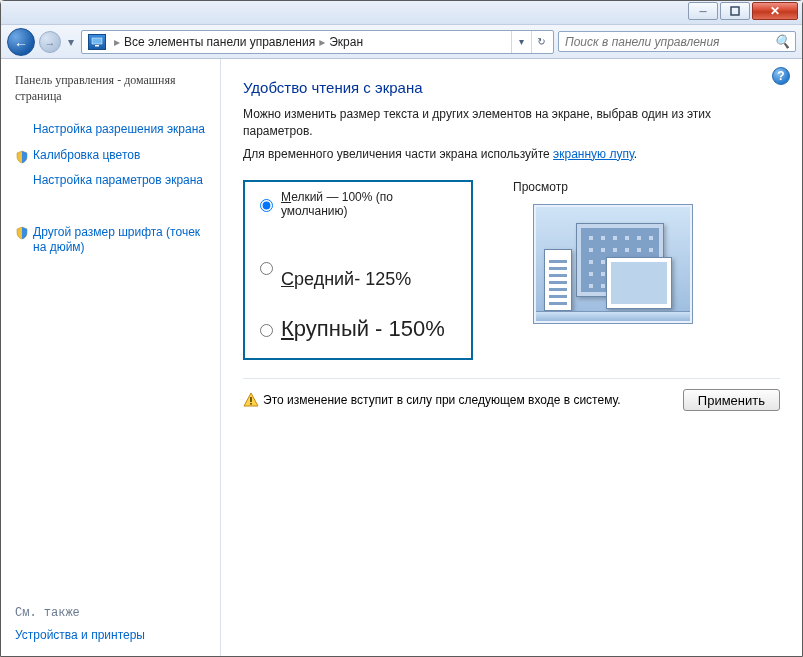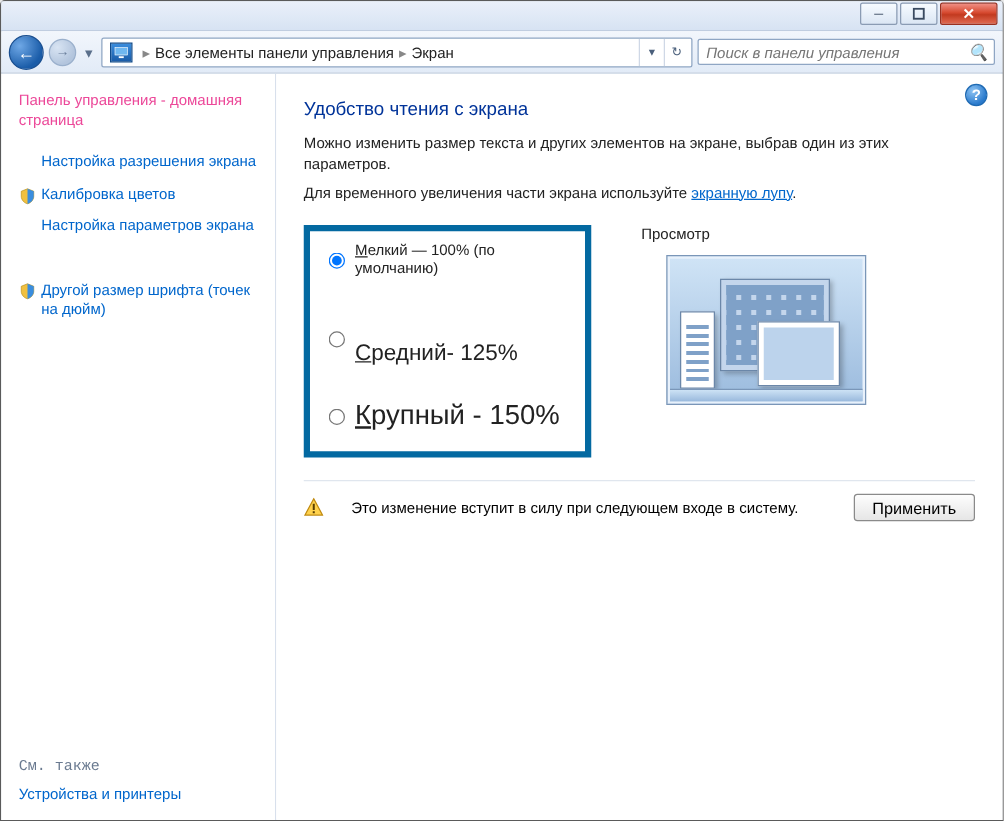--- a/index.html
+++ b/index.html
@@ -169,23 +169,24 @@
   }
   .sidebar {
     width: 220px;
     background: #fff;
     border-right: 1px solid #d8e0ec;
     padding: 14px 6px 8px 14px;
     display: flex;
     flex-direction: column;
   }
   .sidebar .home {
-    color: #ec4899;
+    color: #404040;
     margin-bottom: 18px;
     line-height: 1.3;
+    font-family: Liberation Serif, serif;
   }
   .sidebar .link {
     color: #0066cc;
     margin-bottom: 10px;
     cursor: pointer;
     line-height: 1.3;
     padding-left: 18px;
     text-indent: -18px;
   }
   .sidebar .link .bullet {
@@ -239,21 +240,21 @@
   .main .desc a {
     color: #0066cc;
     text-decoration: underline;
   }
   .options-row {
     display: flex;
     margin-top: 18px;
     gap: 40px;
   }
   .highlight-box {
-    border: 5px solid #0369a1;
+    border: 2px solid #0369a1;
     padding: 8px 14px 16px 10px;
     width: 230px;
   }
   .radio-row {
     display: flex;
     align-items: center;
     margin-bottom: 26px;
   }
   .radio-row:last-child { margin-bottom: 0; }
   .radio-row input[type=radio] {
@@ -332,21 +333,21 @@
     margin: 18px 0 10px 0;
   }
   .notice-row {
     display: flex;
     align-items: center;
     justify-content: space-between;
   }
   .notice-left {
     display: flex;
     align-items: center;
-    gap: 22px;
+    gap: 4px;
   }
   .warn-icon {
     width: 16px;
     height: 16px;
   }
   .apply-btn {
     height: 22px;
     padding: 0 14px;
     background: linear-gradient(#fdfdfd, #e6e6e6);
     border: 1px solid #8a8a8a;

